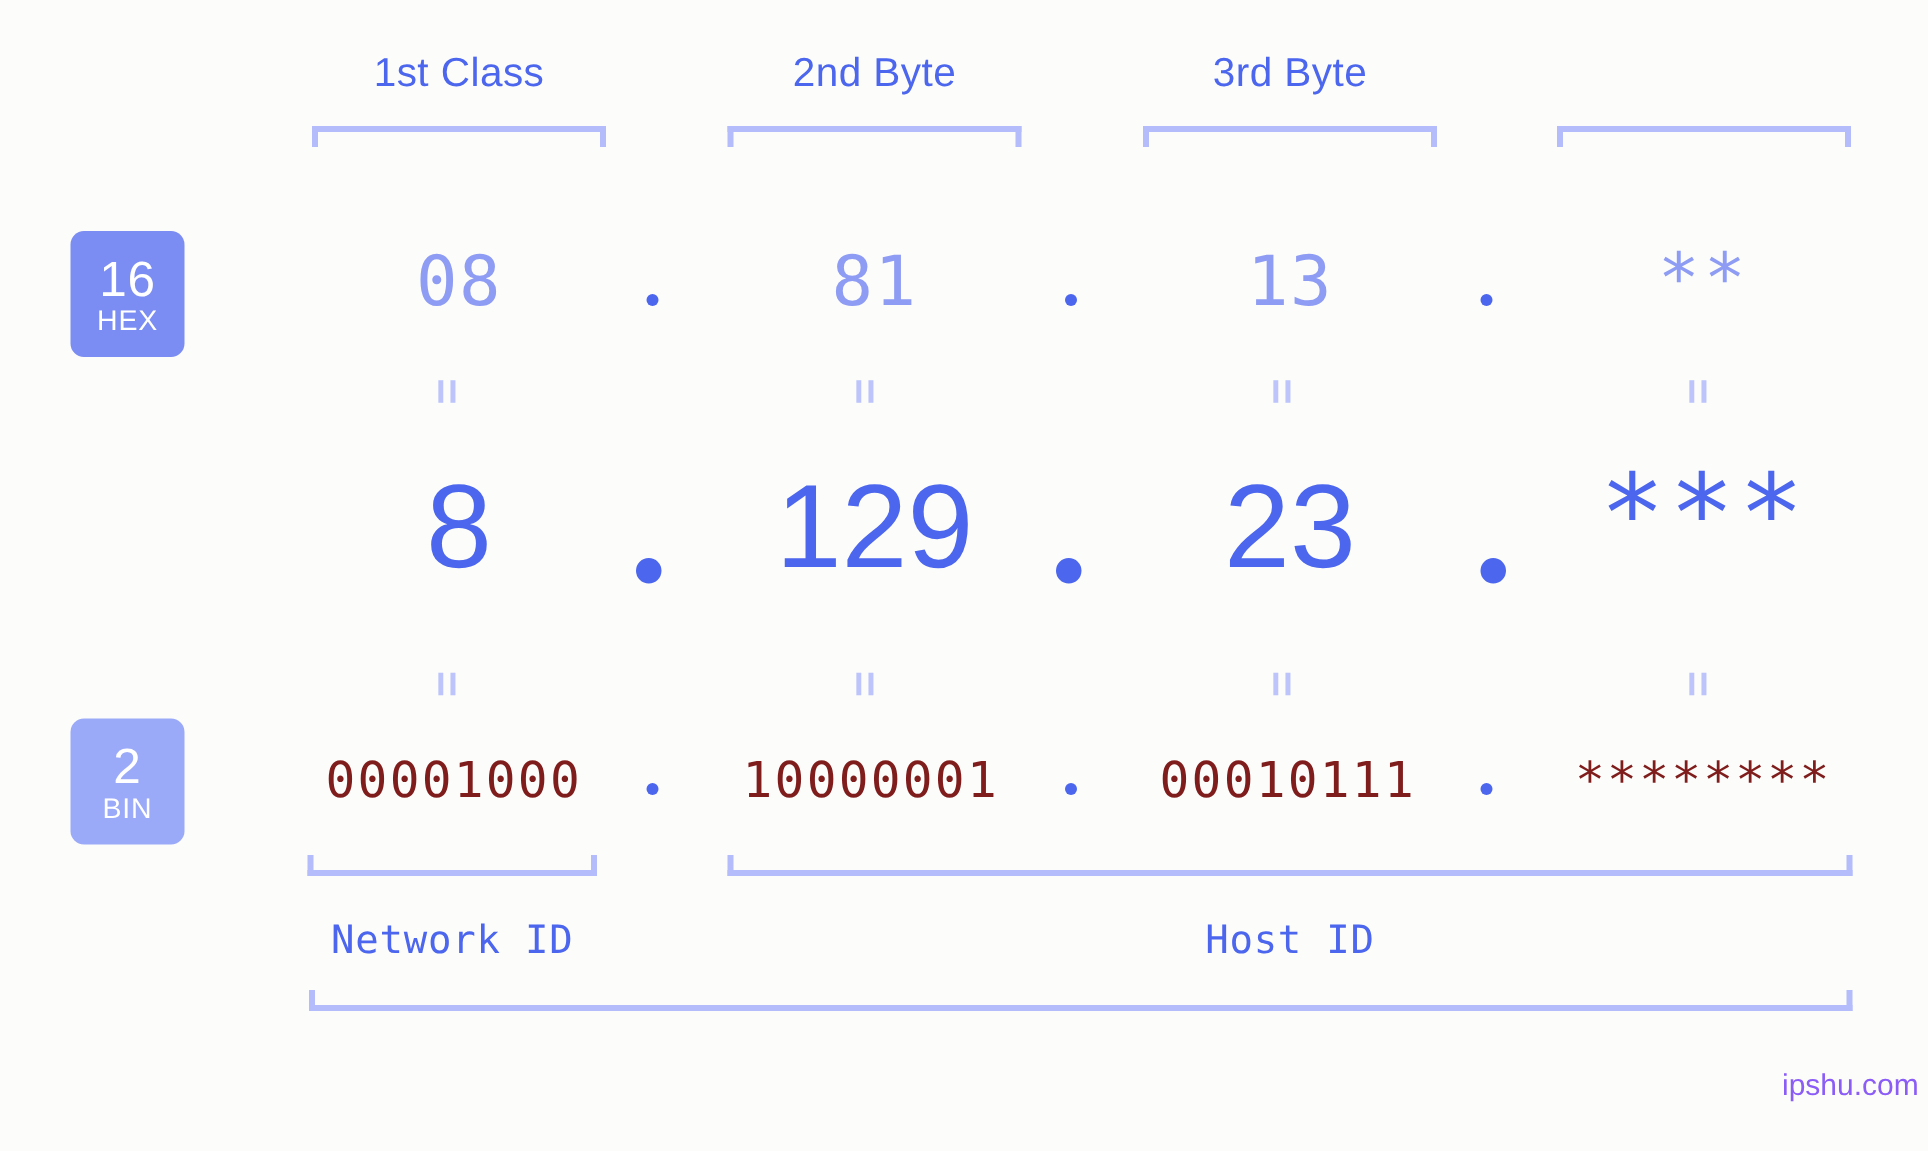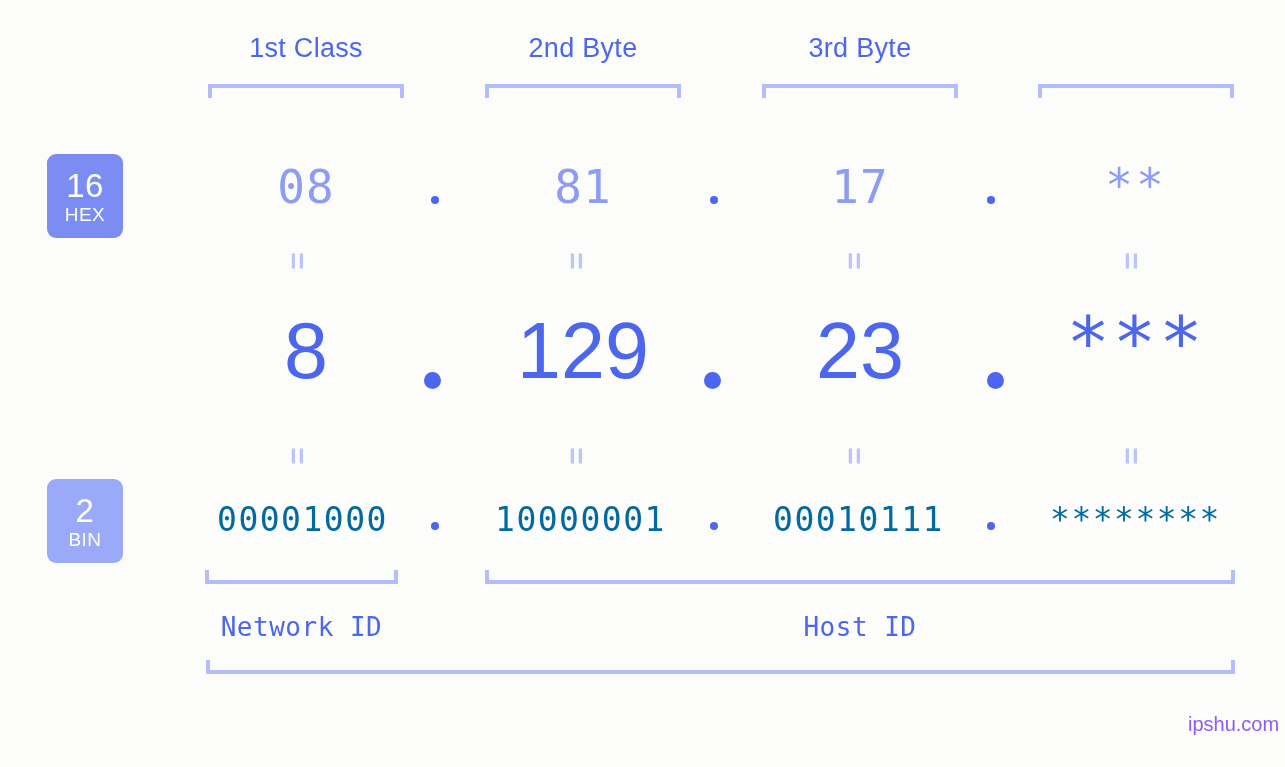--- a/index.html
+++ b/index.html
@@ -91,21 +91,21 @@
   }
   .dec-val {
     font-family: "Liberation Sans", sans-serif;
     font-size: 79px;
     color: #4c66ed;
     letter-spacing: 0px;
   }
   .bin-val {
     font-family: "DejaVu Sans Mono", monospace;
     font-size: 33px;
-    color: #0369a1;
+    color: #7f1d1d;
     letter-spacing: 1.5px;
   }
   .star-hex {
     font-family: "DejaVu Sans Mono", monospace;
     font-size: 46px;
     color: #8e9cf4;
     letter-spacing: 3px;
   }
   .star-dec {
     font-family: "DejaVu Sans Mono", monospace;
@@ -184,21 +184,21 @@
     <span class="num">2</span>
     <span class="nm">BIN</span>
   </div>
 
   <div class="cell hex-val" style="left:208px; top:160px; width:196px;">08</div>
   <div class="dot small" style="left:431px; top:196px;"></div>
 
   <div class="cell hex-val" style="left:485px; top:160px; width:196px;">81</div>
   <div class="dot small" style="left:710px; top:196px;"></div>
 
-  <div class="cell hex-val" style="left:762px; top:160px; width:196px;">17</div>
+  <div class="cell hex-val" style="left:762px; top:160px; width:196px;">13</div>
   <div class="dot small" style="left:987px; top:196px;"></div>
 
   <div class="cell star-hex" style="left:1038px; top:158px; width:196px;">**</div>
 
   <div class="eq" style="left:288px; top:246px;">=</div>
   <div class="eq" style="left:567px; top:246px;">=</div>
   <div class="eq" style="left:845px; top:246px;">=</div>
   <div class="eq" style="left:1122px; top:246px;">=</div>
 
   <div class="cell dec-val" style="left:208px; top:305px; width:196px;">8</div>

